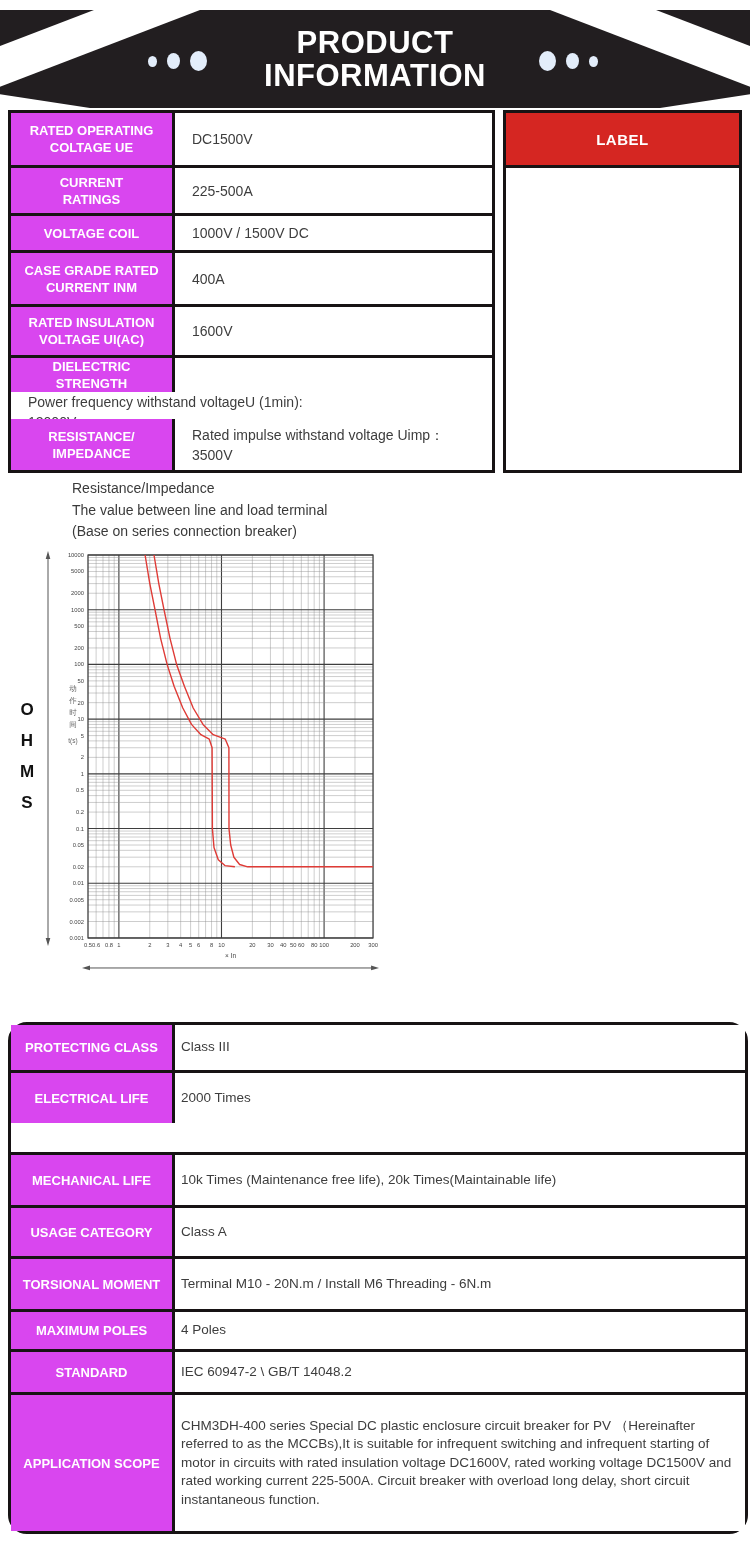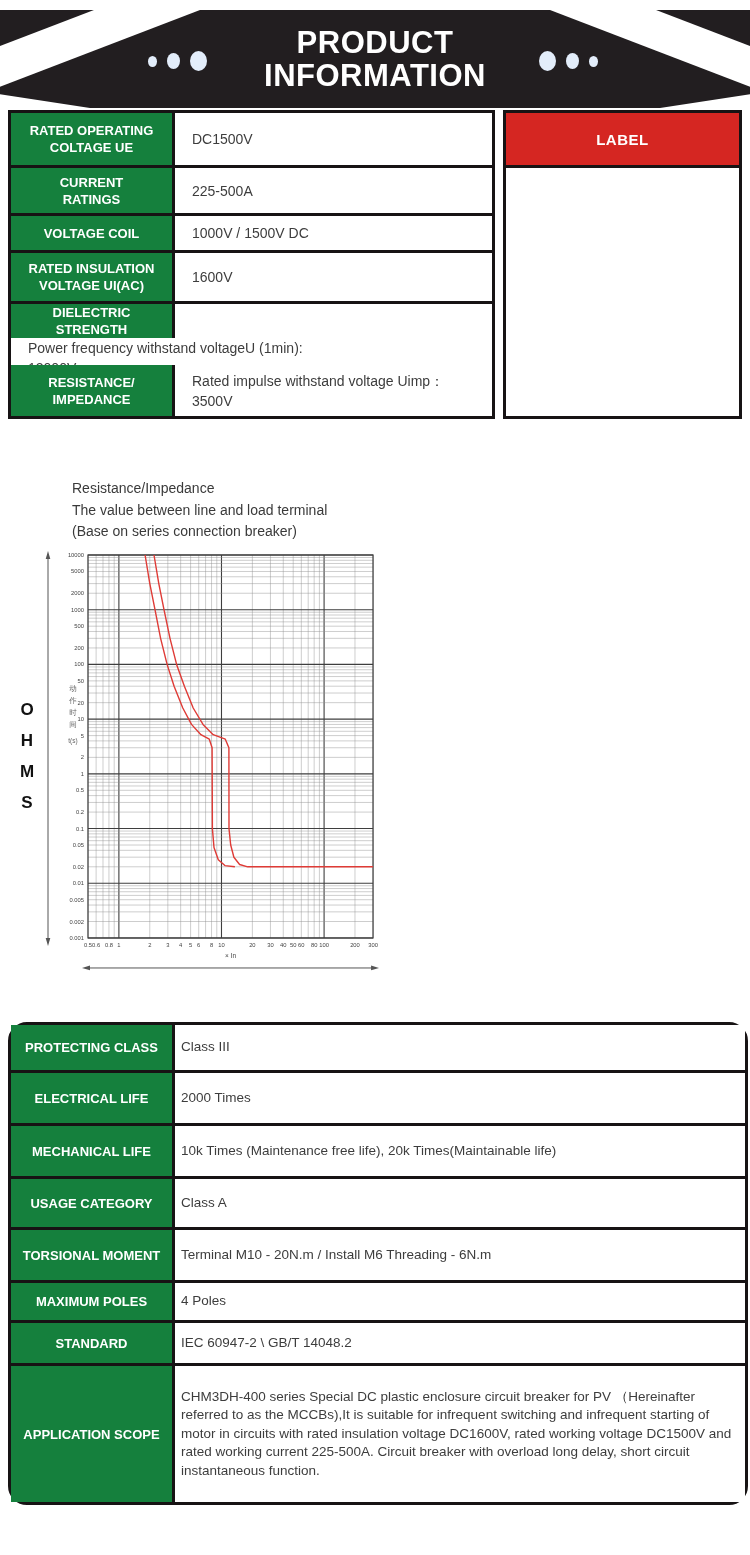--- a/index.html
+++ b/index.html
@@ -29,21 +29,21 @@
   .dot.m{width:13px;height:16px;}
   .dot.l{width:17px;height:20px;}
 
   
   .spec-section{position:absolute;left:8px;top:110px;width:734px;display:flex;gap:8px;}
   .tbl{border:3px solid #171314;background:#fff;}
   .spec-left{width:489px;}
   .t-row{display:flex;}
   .t-row + .t-row{border-top:3px solid #171314;}
   .t-label{
-    width:161px;background:#15803d;color:#ffffff;font-weight:bold;font-size:13px;
+    width:161px;background:#d946ef;color:#ffffff;font-weight:bold;font-size:13px;
     line-height:17px;display:flex;align-items:center;justify-content:center;
     text-align:center;border-right:3px solid #171314;white-space:pre-line;flex:none;
   }
   .t-value{
     flex:1;background:#ffffff;color:#3d3d3d;font-size:14px;
     display:flex;align-items:center;padding-left:17px;padding-right:8px;
   }
   .t-value span{white-space:pre-line;line-height:20px;}
   .label-col{width:237px;border:3px solid #171314;display:flex;flex-direction:column;background:#fff;}
   .label-head{
@@ -105,20 +105,27 @@
         <div class="t-label">CURRENT
 RATINGS</div>
         <div class="t-value">
           <span>225-500A</span>
         </div>
       </div>
       <div class="t-row" style="height: 34px;">
         <div class="t-label">VOLTAGE COIL</div>
         <div class="t-value">
           <span>1000V / 1500V DC</span>
+        </div>
+      </div>
+      <div class="t-row" style="height: 51px;">
+        <div class="t-label">CASE GRADE RATED
+CURRENT INM</div>
+        <div class="t-value">
+          <span>400A</span>
         </div>
       </div>
       <div class="t-row" style="height: 48px;">
         <div class="t-label">RATED INSULATION
 VOLTAGE UI(AC)</div>
         <div class="t-value">
           <span>1600V</span>
         </div>
       </div>
       <div class="t-row" style="height: 50px; flex-direction: column;">
@@ -319,21 +326,21 @@
       <div class="t-value">
         <span>Class III</span>
       </div>
     </div>
     <div class="t-row" style="height: 50px;">
       <div class="t-label">ELECTRICAL LIFE</div>
       <div class="t-value">
         <span>2000 Times</span>
       </div>
     </div>
-    <div class="t-row" style="height: 50px;">
+    <div class="t-row" style="height: 50px; margin-top: 29px;">
       <div class="t-label">MECHANICAL LIFE</div>
       <div class="t-value">
         <span>10k Times (Maintenance free life), 20k Times(Maintainable life)</span>
       </div>
     </div>
     <div class="t-row" style="height: 48px;">
       <div class="t-label">USAGE CATEGORY</div>
       <div class="t-value">
         <span>Class A</span>
       </div>

